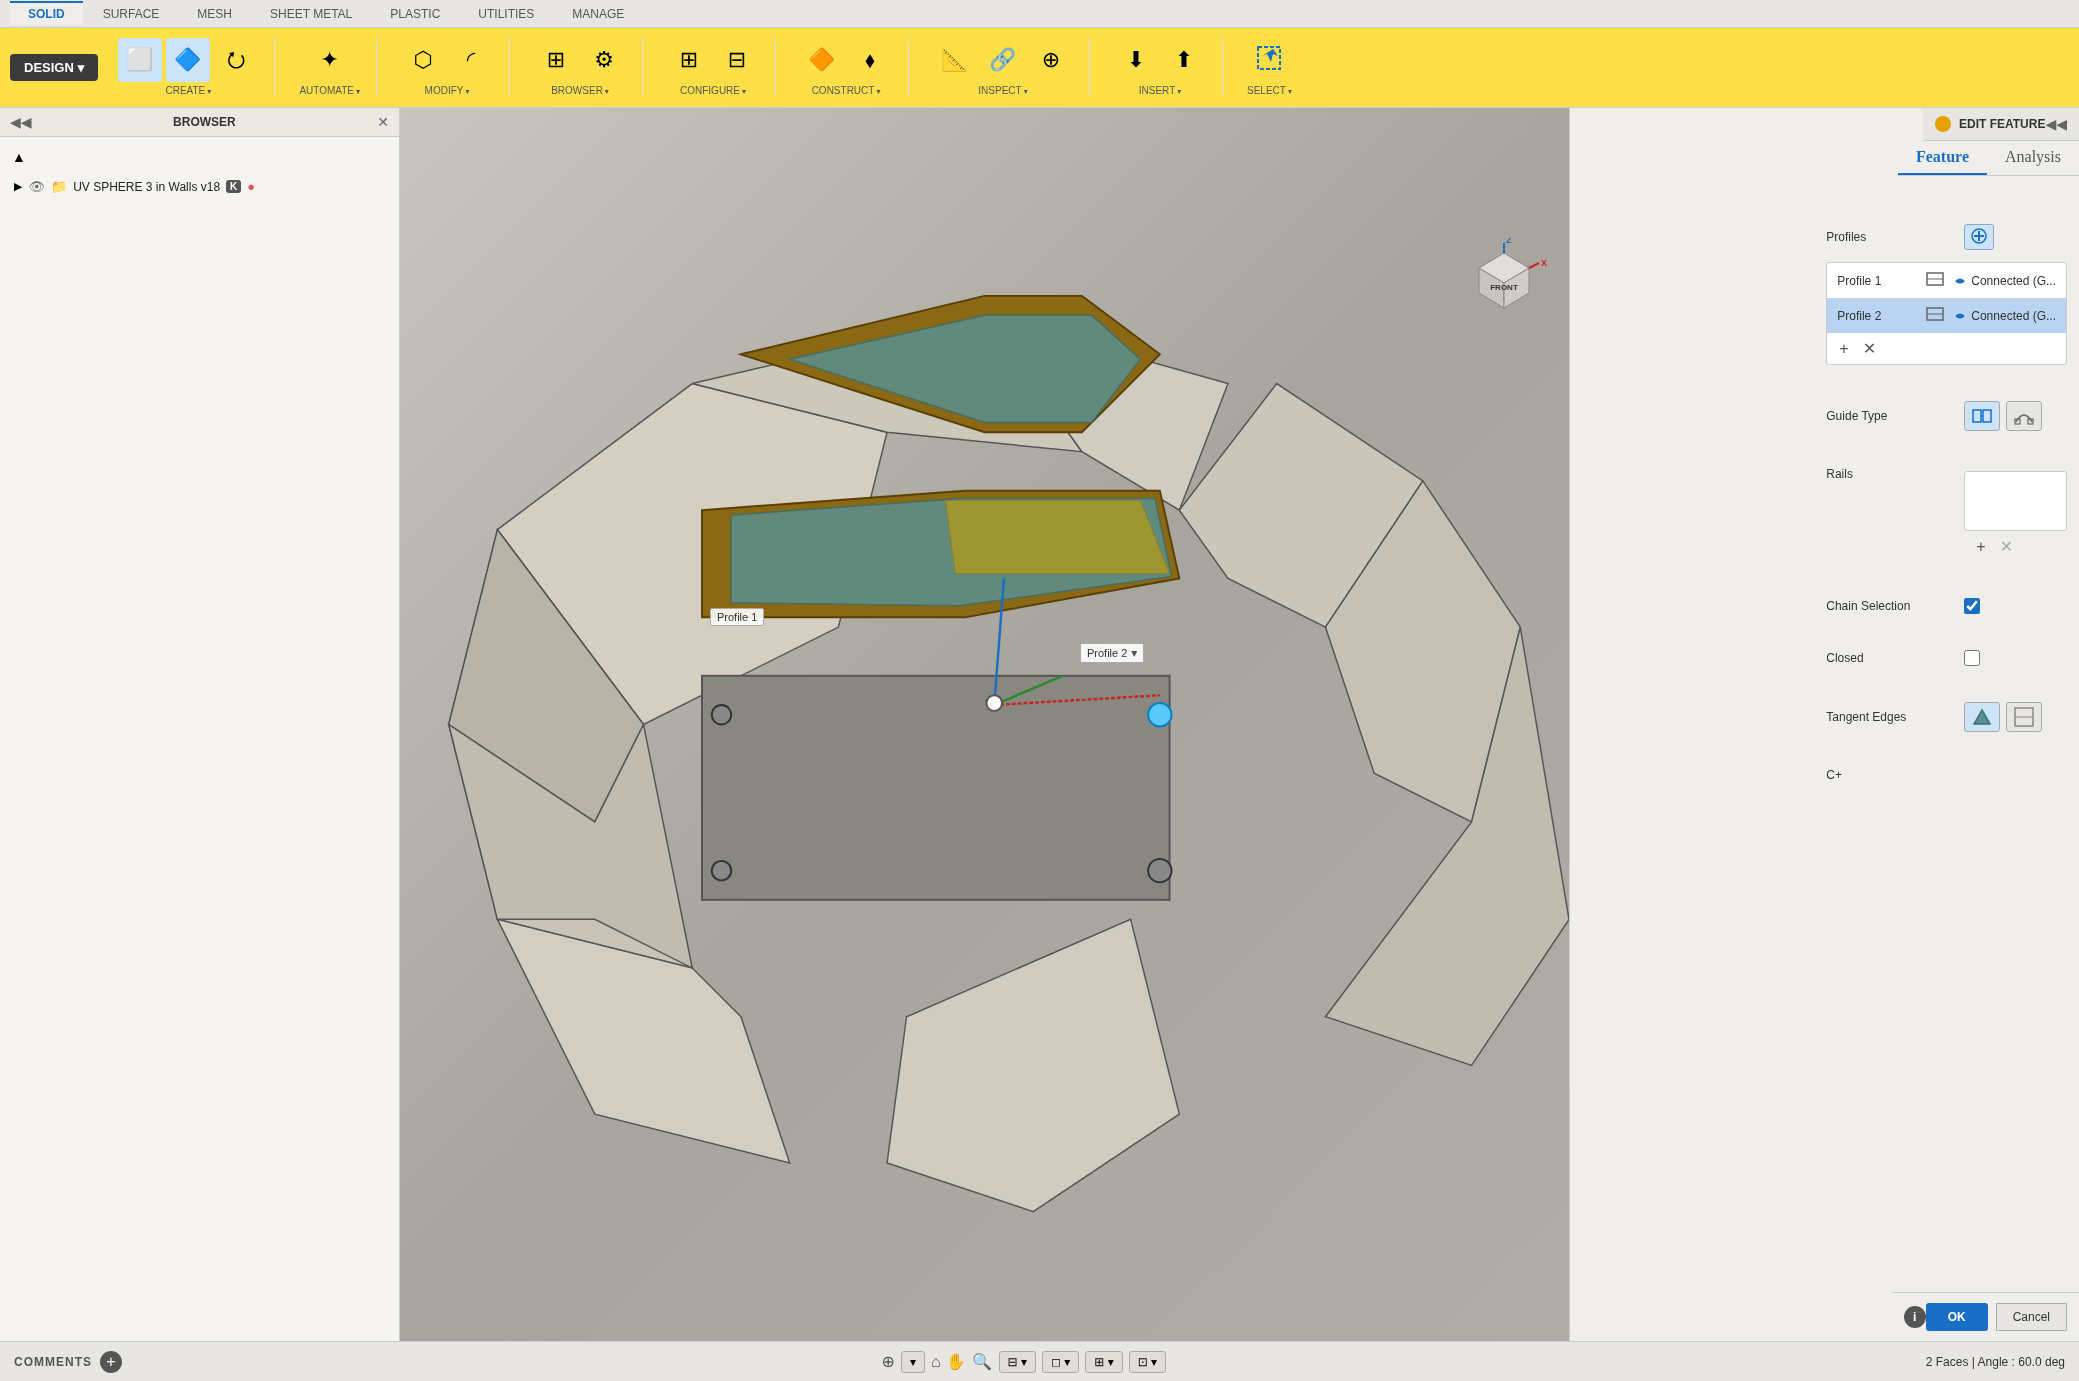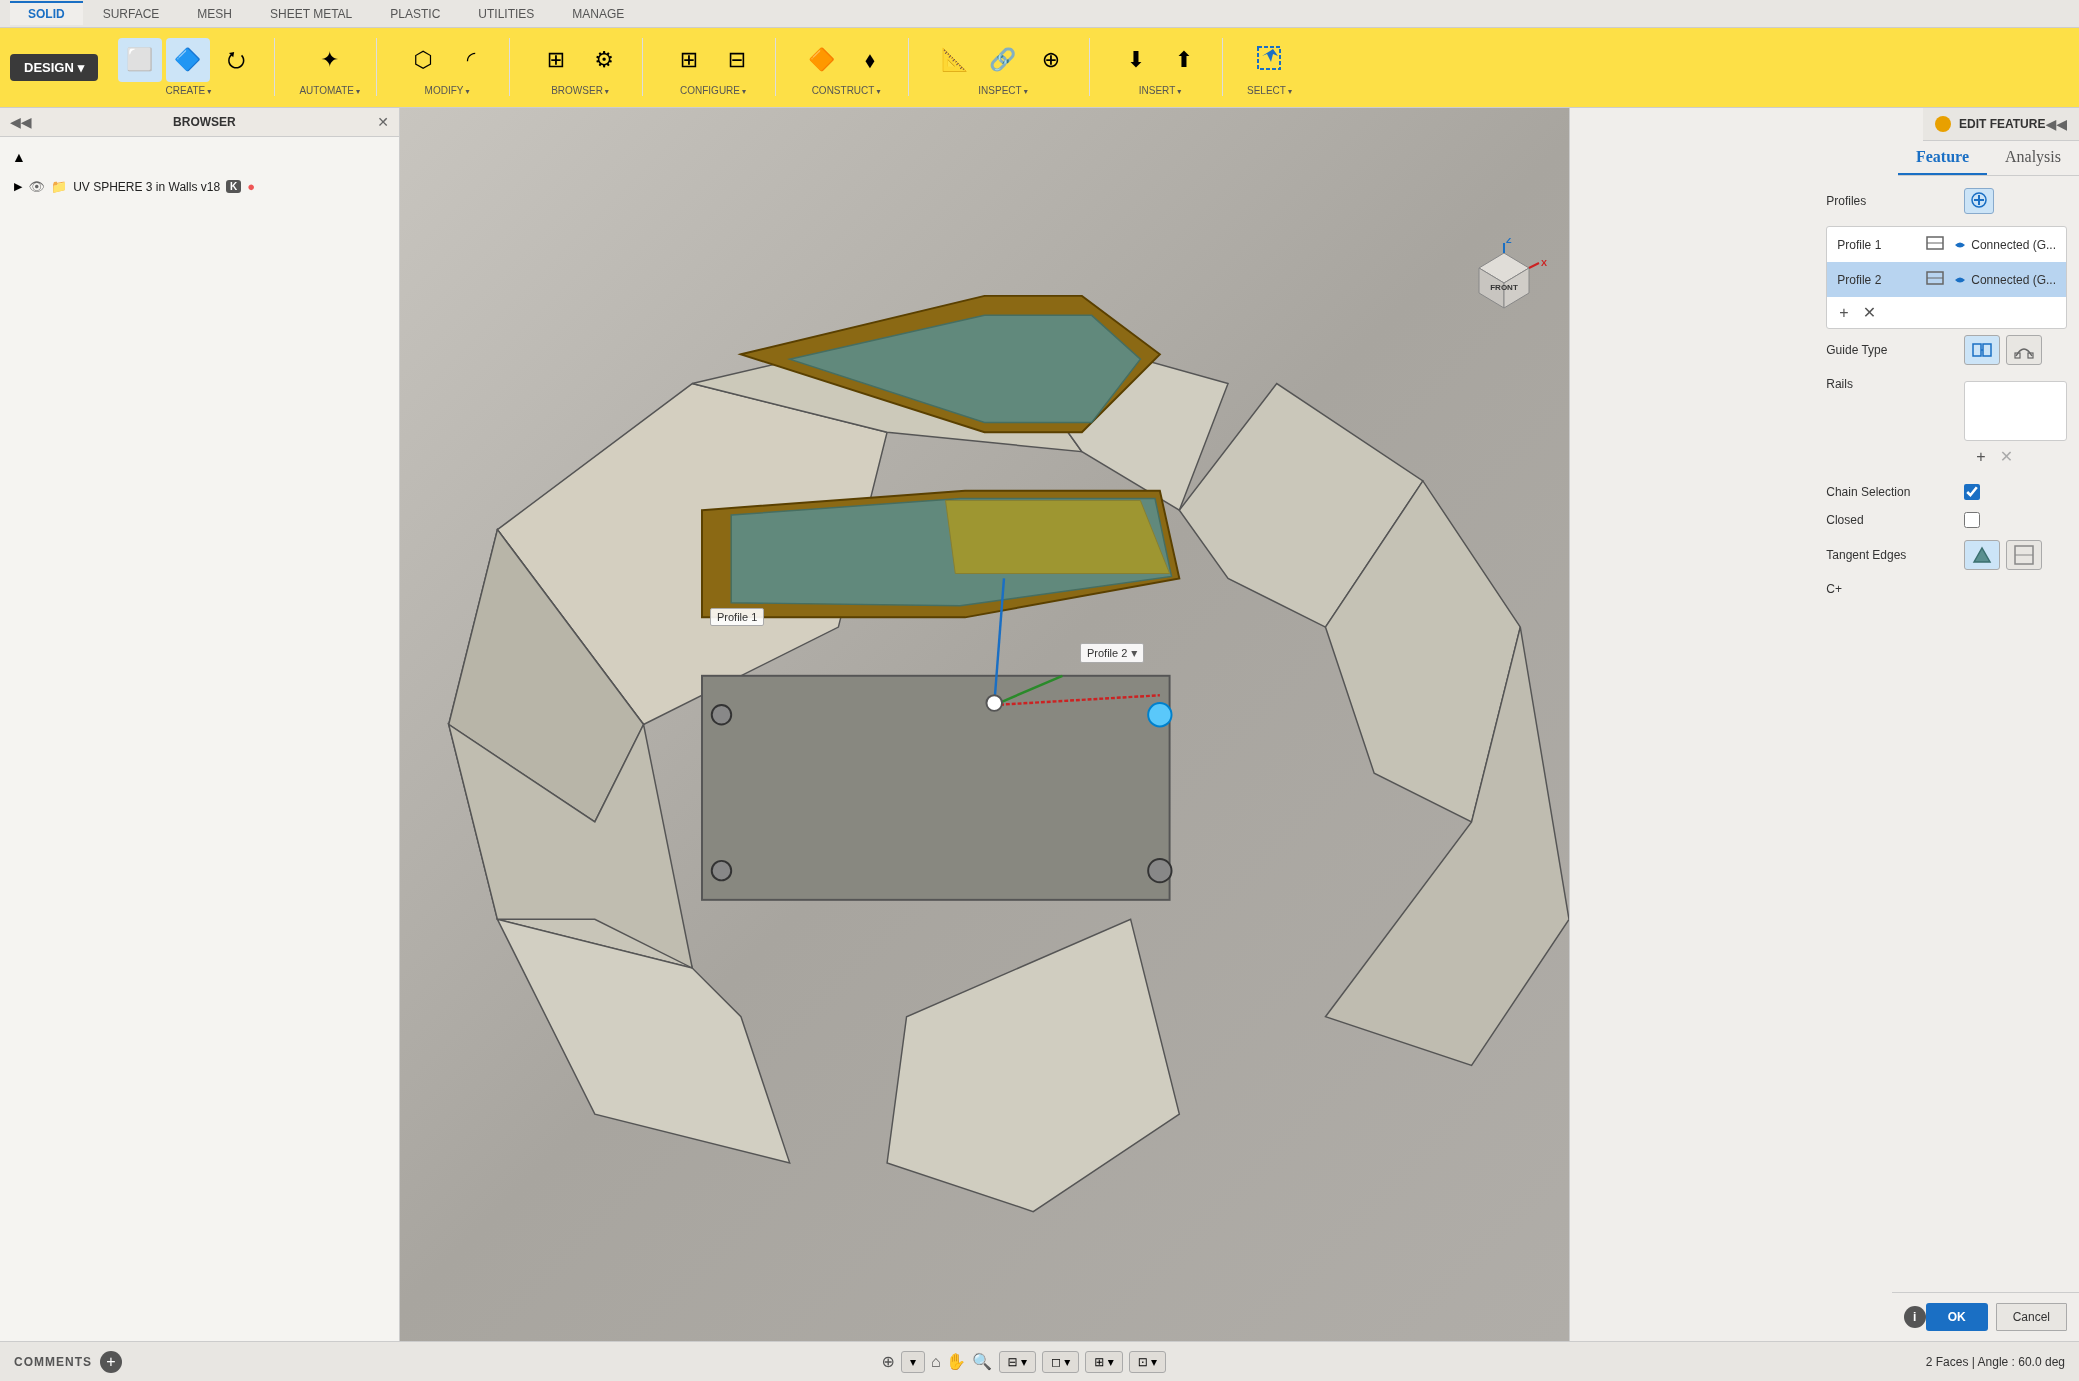--- a/index.html
+++ b/index.html
@@ -51,21 +51,21 @@
     
     #edit-panel { width: 510px; background: #f0eeeb; border-left: 1px solid #ccc; display: flex; flex-direction: column; align-items: flex-end; }
     #edit-panel-header { background: #e8e6e2; padding: 8px 12px; display: flex; align-items: center; justify-content: space-between; border-bottom: 1px solid #ccc; }
     #edit-panel-title { font-size: 12px; font-weight: 700; color: #333; display: flex; align-items: center; gap: 8px; }
     .edit-panel-nav { display: flex; gap: 4px; }
     .edit-nav-btn { background: none; border: none; cursor: pointer; font-size: 14px; color: #666; }
     #edit-panel-tabs { display: flex; border-bottom: 1px solid #ccc; }
     .edit-tab { padding: 7px 18px; font-size: 16px; cursor: pointer; color: #555; border-bottom: 2px solid transparent; font-family: Liberation Serif, serif; }
     .edit-tab.active { color: #1a6fc4; border-bottom: 2px solid #1a6fc4; font-weight: 600; }
     #edit-panel-body { flex: 1; overflow-y: auto; padding: 12px; }
-    .field-row { display: flex; align-items: center; margin-bottom: 12px; gap: 8px; }
+    .field-row { display: flex; align-items: center; margin-bottom: 12px; gap: 8px; margin-top: 36px; }
     .field-label { width: 130px; font-size: 12px; color: #333; flex-shrink: 0; }
     .field-control { flex: 1; }
     .profiles-box { border: 1px solid #ccc; border-radius: 3px; background: white; margin-bottom: 6px; }
     .profile-row { display: flex; align-items: center; padding: 6px 10px; gap: 8px; cursor: pointer; }
     .profile-row.selected { background: #b8d4f0; }
     .profile-row-label { font-size: 12px; color: #333; width: 80px; }
     .profile-row-icon { font-size: 14px; color: #555; }
     .profile-row-connected { font-size: 12px; color: #333; display: flex; align-items: center; gap: 4px; }
     .plus-x-row { display: flex; gap: 6px; padding: 4px 8px; }
     .icon-btn { background: none; border: none; cursor: pointer; font-size: 16px; color: #555; padding: 2px 4px; }

